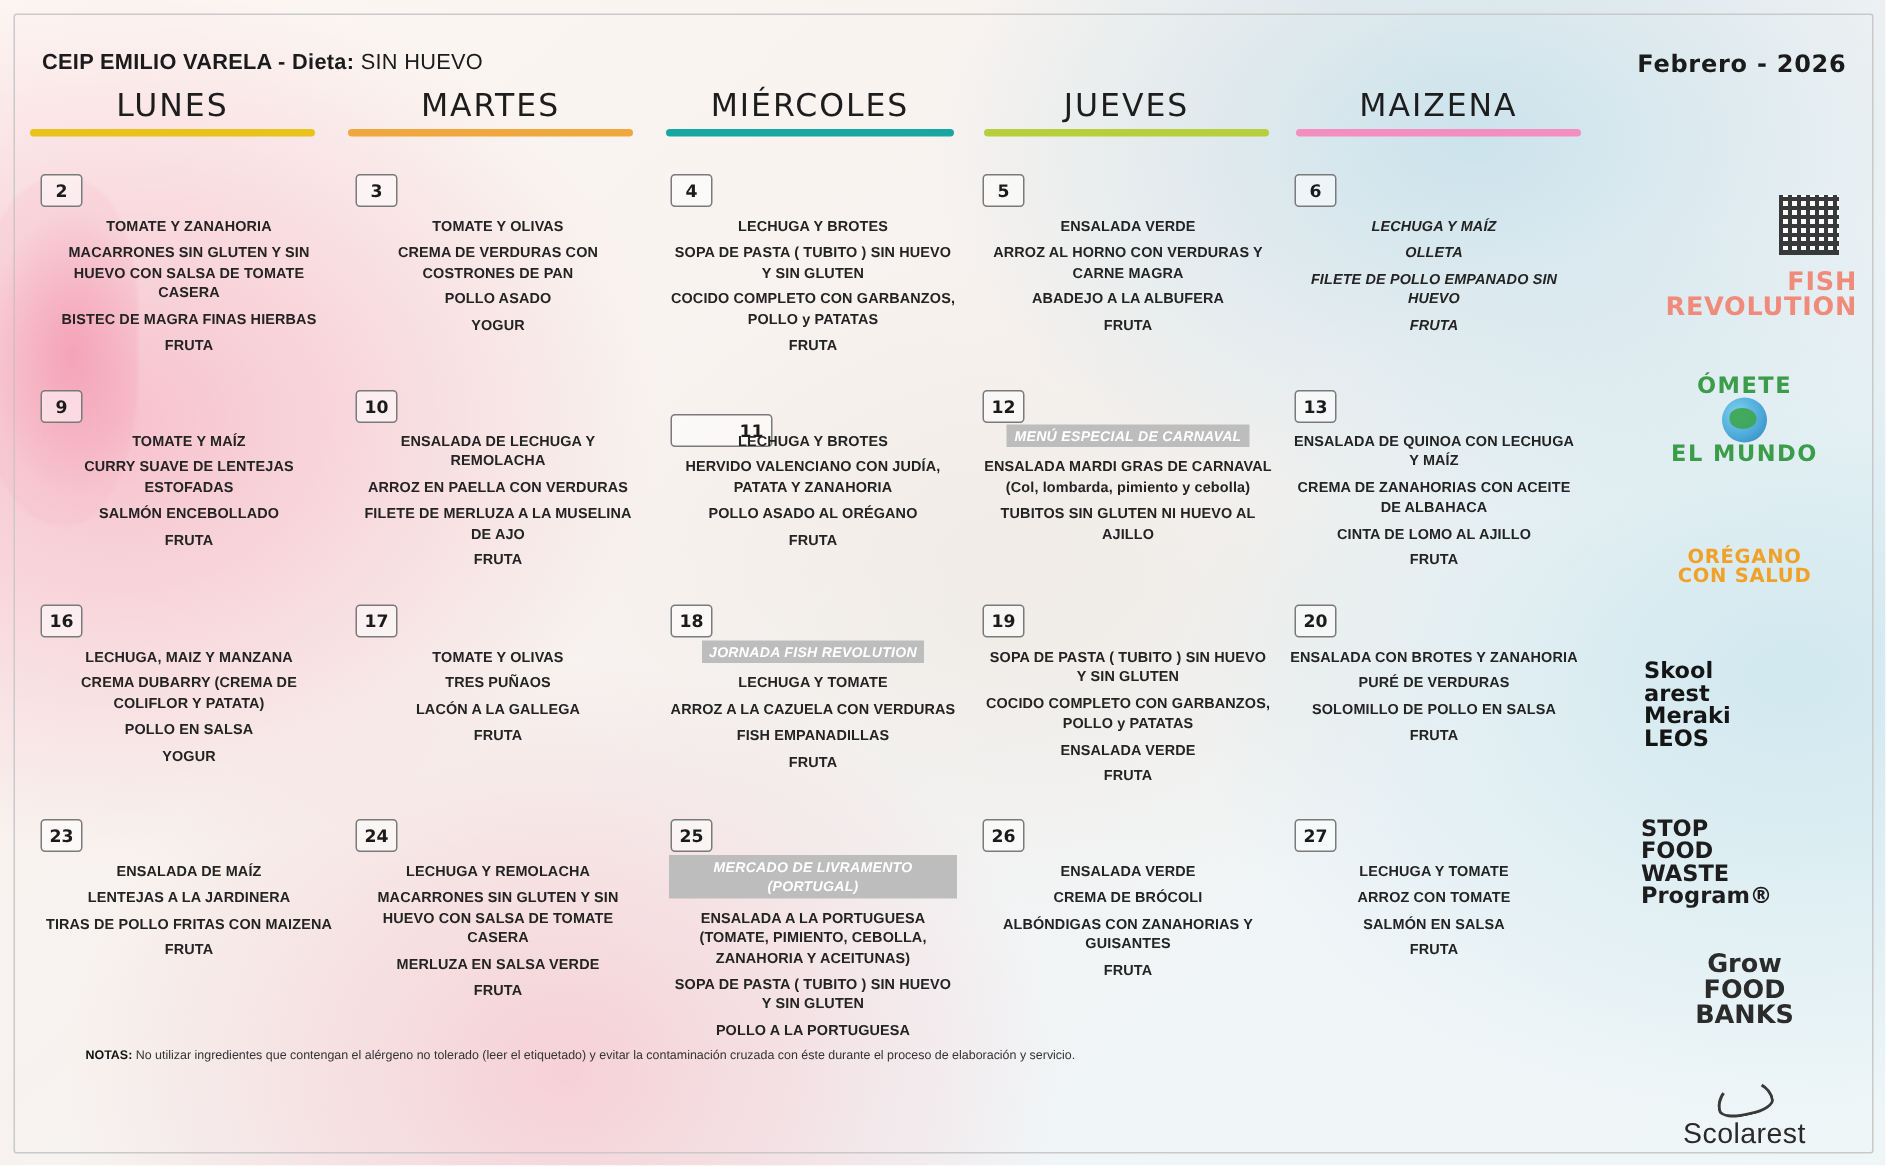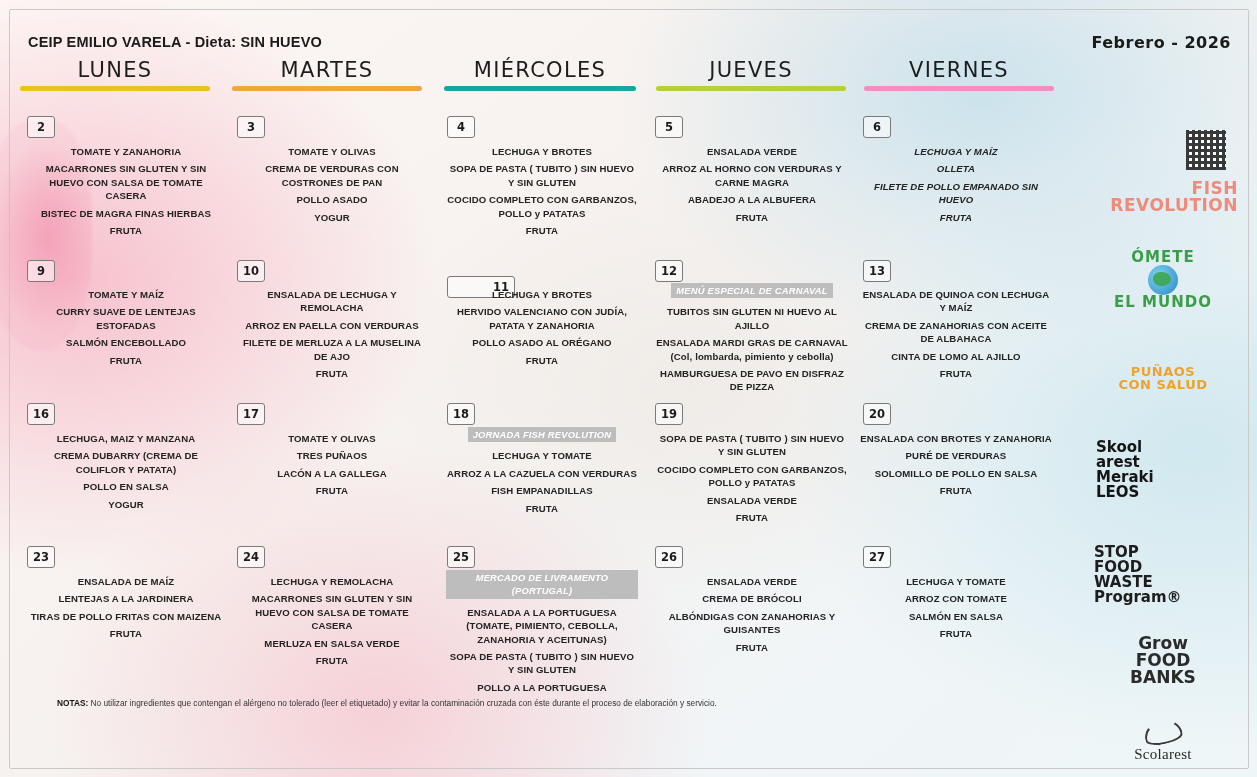--- a/index.html
+++ b/index.html
@@ -28,21 +28,21 @@
   .blob{
     position:absolute;left:-18px;top:120px;width:110px;height:230px;
     background:radial-gradient(ellipse 70px 120px at 60% 50%, rgba(243,150,176,0.75) 0%, rgba(243,150,176,0.1) 80%);
     border-radius:50% 40% 45% 55%;
     filter:blur(1px);
   }
   .hdr{
     position:absolute;left:28px;top:34px;font-size:14.5px;font-weight:bold;color:#1b1b1b;
     letter-spacing:.2px;
   }
-  .hdr .thin{font-weight:bold;}
+  .hdr .thin{font-weight:normal;}
   .month{
     position:absolute;right:26px;top:33px;font-size:16px;font-weight:bold;color:#1b1b1b;
     font-family:"DejaVu Sans", sans-serif;letter-spacing:.5px;
   }
   
   .dayhead{position:absolute;top:58px;height:40px;}
   .dayhead .name{
     font-family:"DejaVu Sans", sans-serif;
     font-size:21px;font-weight:normal;color:#1d1d1d;letter-spacing:1.3px;
     text-align:center;
@@ -91,21 +91,21 @@
     content:"";position:absolute;left:5px;top:7px;width:18px;height:14px;
     background:#3da54e;border-radius:45% 55% 50% 50%;opacity:.9;
   }
   .salud{
     font-family:"DejaVu Sans", sans-serif;font-weight:bold;font-size:13px;color:#f0a12a;
     line-height:13px;letter-spacing:.5px;
   }
   .skool{font-family:"DejaVu Sans", sans-serif;font-weight:bold;font-size:15px;color:#151515;line-height:15px;text-align:left;padding-left:8px;}
   .stopfw{font-family:"DejaVu Sans", sans-serif;font-weight:bold;font-size:15px;color:#1d1d1d;line-height:15px;text-align:left;padding-left:6px;}
   .grow{font-family:"DejaVu Sans", sans-serif;font-weight:bold;font-size:17px;color:#2b2b2b;line-height:17px;}
-  .scolarest{font-family:Liberation Serif, serif;font-size:15px;color:#2a2a2a;letter-spacing:.3px;}
+  .scolarest{font-family:Liberation Sans, sans-serif;font-size:19px;color:#2a2a2a;letter-spacing:.3px;}
   .swoosh{
     display:block;margin:0 auto 2px auto;width:34px;height:20px;
     border:2px solid #3a3a3a;border-radius:50% 50% 45% 45%/70% 70% 30% 30%;
     border-top-color:transparent;transform:rotate(-12deg);
   }
 </style>
 </head>
 <body>
 
 <div id="page">
@@ -127,21 +127,21 @@
   </div>
   <div class="dayhead" style="left:444px;width:192px;">
     <div class="name">MIÉRCOLES</div>
     <div class="bar" style="background:#18a7a0;"></div>
   </div>
   <div class="dayhead" style="left:656px;width:190px;">
     <div class="name">JUEVES</div>
     <div class="bar" style="background:#b7cf3c;"></div>
   </div>
   <div class="dayhead" style="left:864px;width:190px;">
-    <div class="name">VIERNES</div>
+    <div class="name">MAIZENA</div>
     <div class="bar" style="background:#f28fc0;"></div>
   </div>
 
   <div class="datebox" style="left:27px;top:116px;">2</div>
   <div class="dishes" style="left:30px;top:145px;">
     <div>TOMATE Y ZANAHORIA</div>
     <div>MACARRONES SIN GLUTEN Y SIN HUEVO CON SALSA DE TOMATE CASERA</div>
     <div>BISTEC DE MAGRA FINAS HIERBAS</div>
     <div>FRUTA</div>
   </div>
@@ -198,23 +198,22 @@
   <div class="dishes" style="left:446px;top:288px;">
     <div>LECHUGA Y BROTES</div>
     <div>HERVIDO VALENCIANO CON JUDÍA, PATATA Y ZANAHORIA</div>
     <div>POLLO ASADO AL ORÉGANO</div>
     <div>FRUTA</div>
   </div>
 
   <div class="datebox" style="left:655px;top:260px;">12</div>
   <div class="dishes" style="left:656px;top:283px;">
     <div><span class="tag">MENÚ ESPECIAL DE CARNAVAL</span></div>
+    <div>ENSALADA MARDI GRAS DE CARNAVAL (Col, lombarda, pimiento y cebolla)</div>
     <div>TUBITOS SIN GLUTEN NI HUEVO AL AJILLO</div>
-    <div>ENSALADA MARDI GRAS DE CARNAVAL (Col, lombarda, pimiento y cebolla)</div>
-    <div>HAMBURGUESA DE PAVO EN DISFRAZ DE PIZZA</div>
   </div>
 
   <div class="datebox" style="left:863px;top:260px;">13</div>
   <div class="dishes" style="left:860px;top:288px;">
     <div>ENSALADA DE QUINOA CON LECHUGA Y MAÍZ</div>
     <div>CREMA DE ZANAHORIAS CON ACEITE DE ALBAHACA</div>
     <div>CINTA DE LOMO AL AJILLO</div>
     <div>FRUTA</div>
   </div>
 
@@ -313,21 +312,21 @@
 
     <div class="logo" style="top:120px;">
       <div class="mete">
         <span>ÓMETE</span>
       </div>
       <div><span class="globe"></span></div>
       <div class="mete sub">EL MUNDO</div>
     </div>
 
     <div class="logo" style="top:235px;">
-      <div class="salud">PUÑAOS</div>
+      <div class="salud">ORÉGANO</div>
       <div class="salud b">CON SALUD</div>
     </div>
 
     <div class="logo" style="top:310px;">
       <div class="skool">Skool</div>
       <div class="skool sm">arest</div>
       <div class="skool">Meraki</div>
       <div class="skool sm">LEOS</div>
     </div>
 

